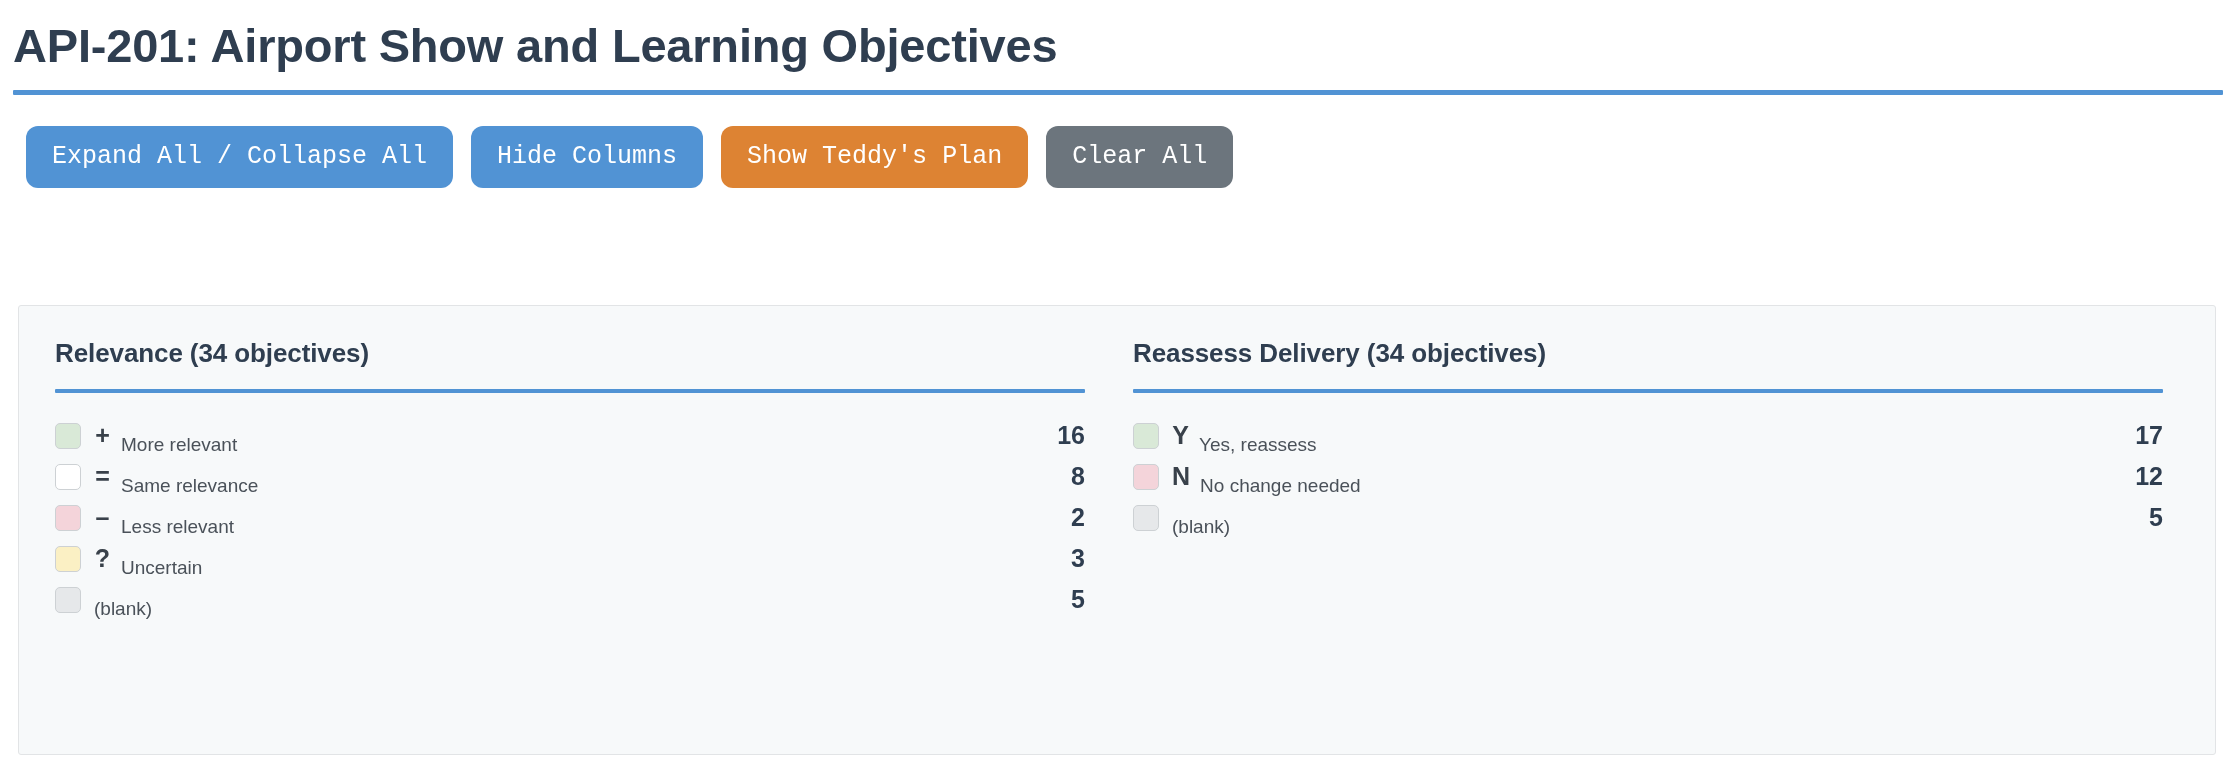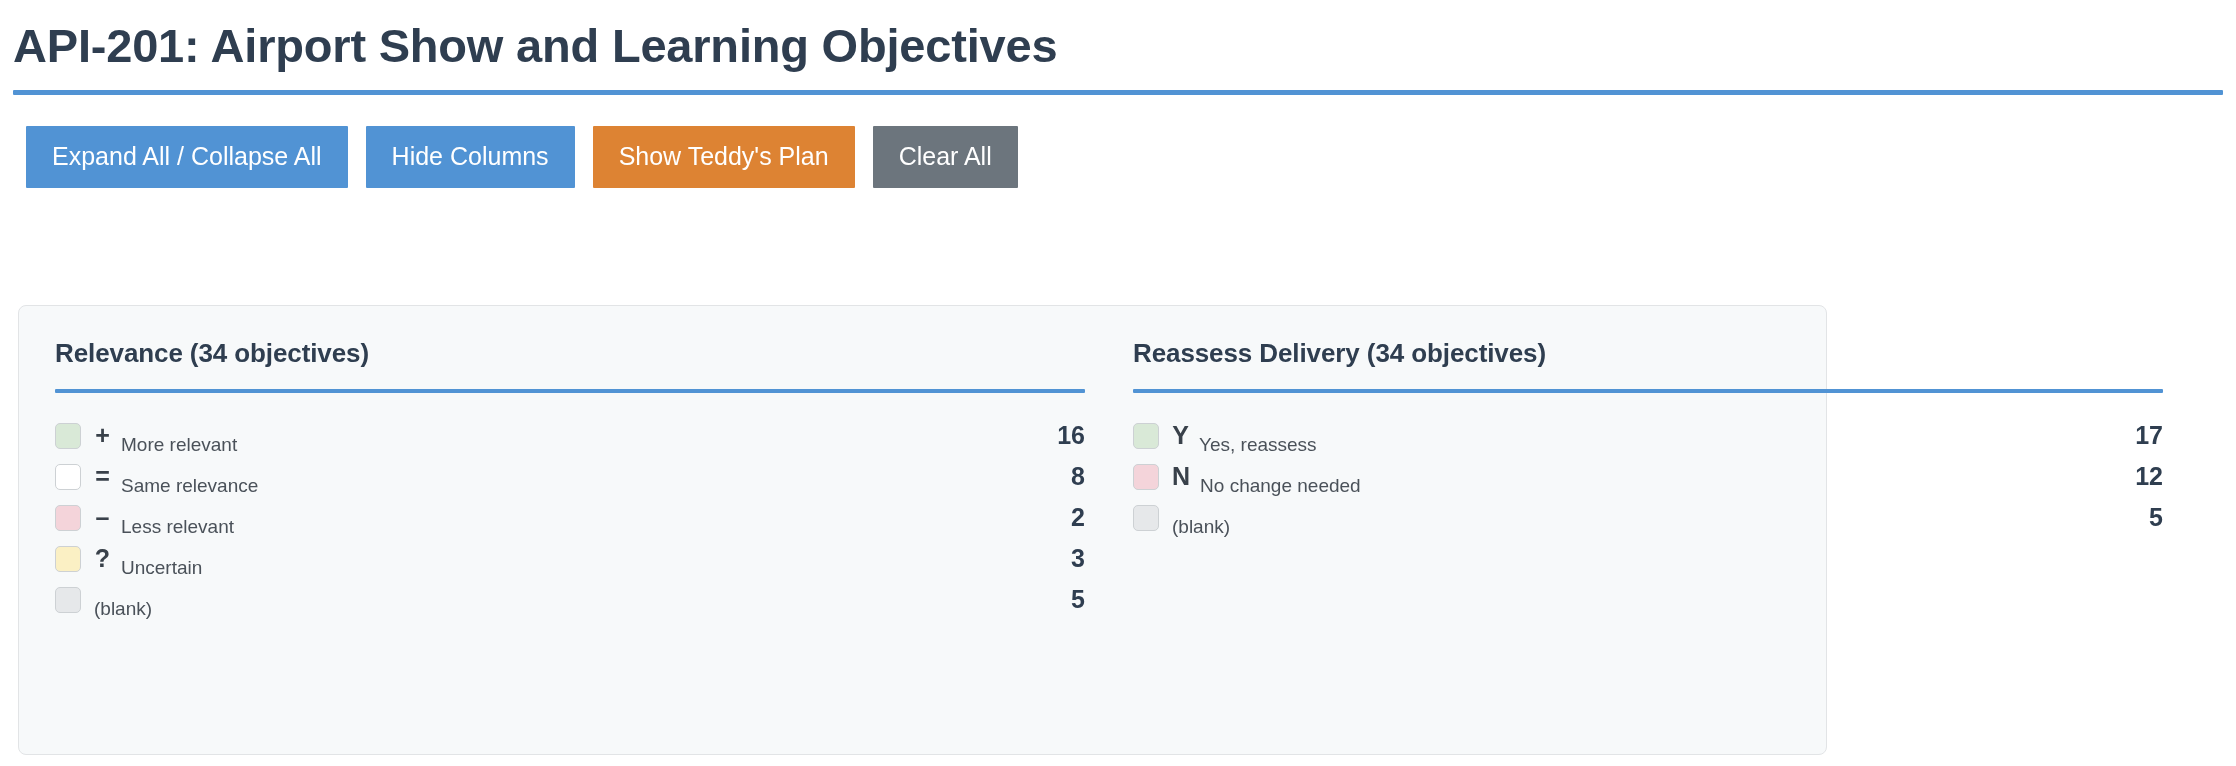--- a/index.html
+++ b/index.html
@@ -42,23 +42,23 @@
   
   .toolbar {
     display: flex;
     align-items: flex-start;
     gap: 18px;
     margin-top: 31px;
     padding-left: 13px;
   }
   .btn {
     border: none;
-    border-radius: 1px;
+    border-radius: 12px;
     color: #ffffff;
-    font-family: Liberation Sans, sans-serif;
+    font-family: Liberation Mono, monospace;
     font-size: 25px;
     line-height: 1;
     padding: 18px 26px 19px 26px;
     cursor: pointer;
     white-space: nowrap;
   }
   .btn-blue   { background: #5193d4; }
   .btn-orange { background: #dd8333; }
   .btn-gray   { background: #6c757d; }
   .btn .caret {
@@ -72,26 +72,26 @@
     vertical-align: middle;
     position: relative;
     top: -2px;
   }
 
   
   .summary-panel {
     position: absolute;
     left: 18px;
     top: 305px;
-    width: 1809px;
+    width: 2198px;
     height: 450px;
     box-sizing: border-box;
     background: #f7f9fa;
     border: 1px solid #e2e4e6;
-    border-radius: 8px;
+    border-radius: 3px;
     display: flex;
     padding: 32px 36px 0 36px;
   }
   .summary-col {
     width: 1030px;
     flex: 0 0 1030px;
   }
   .summary-col + .summary-col {
     margin-left: 48px;
   }

